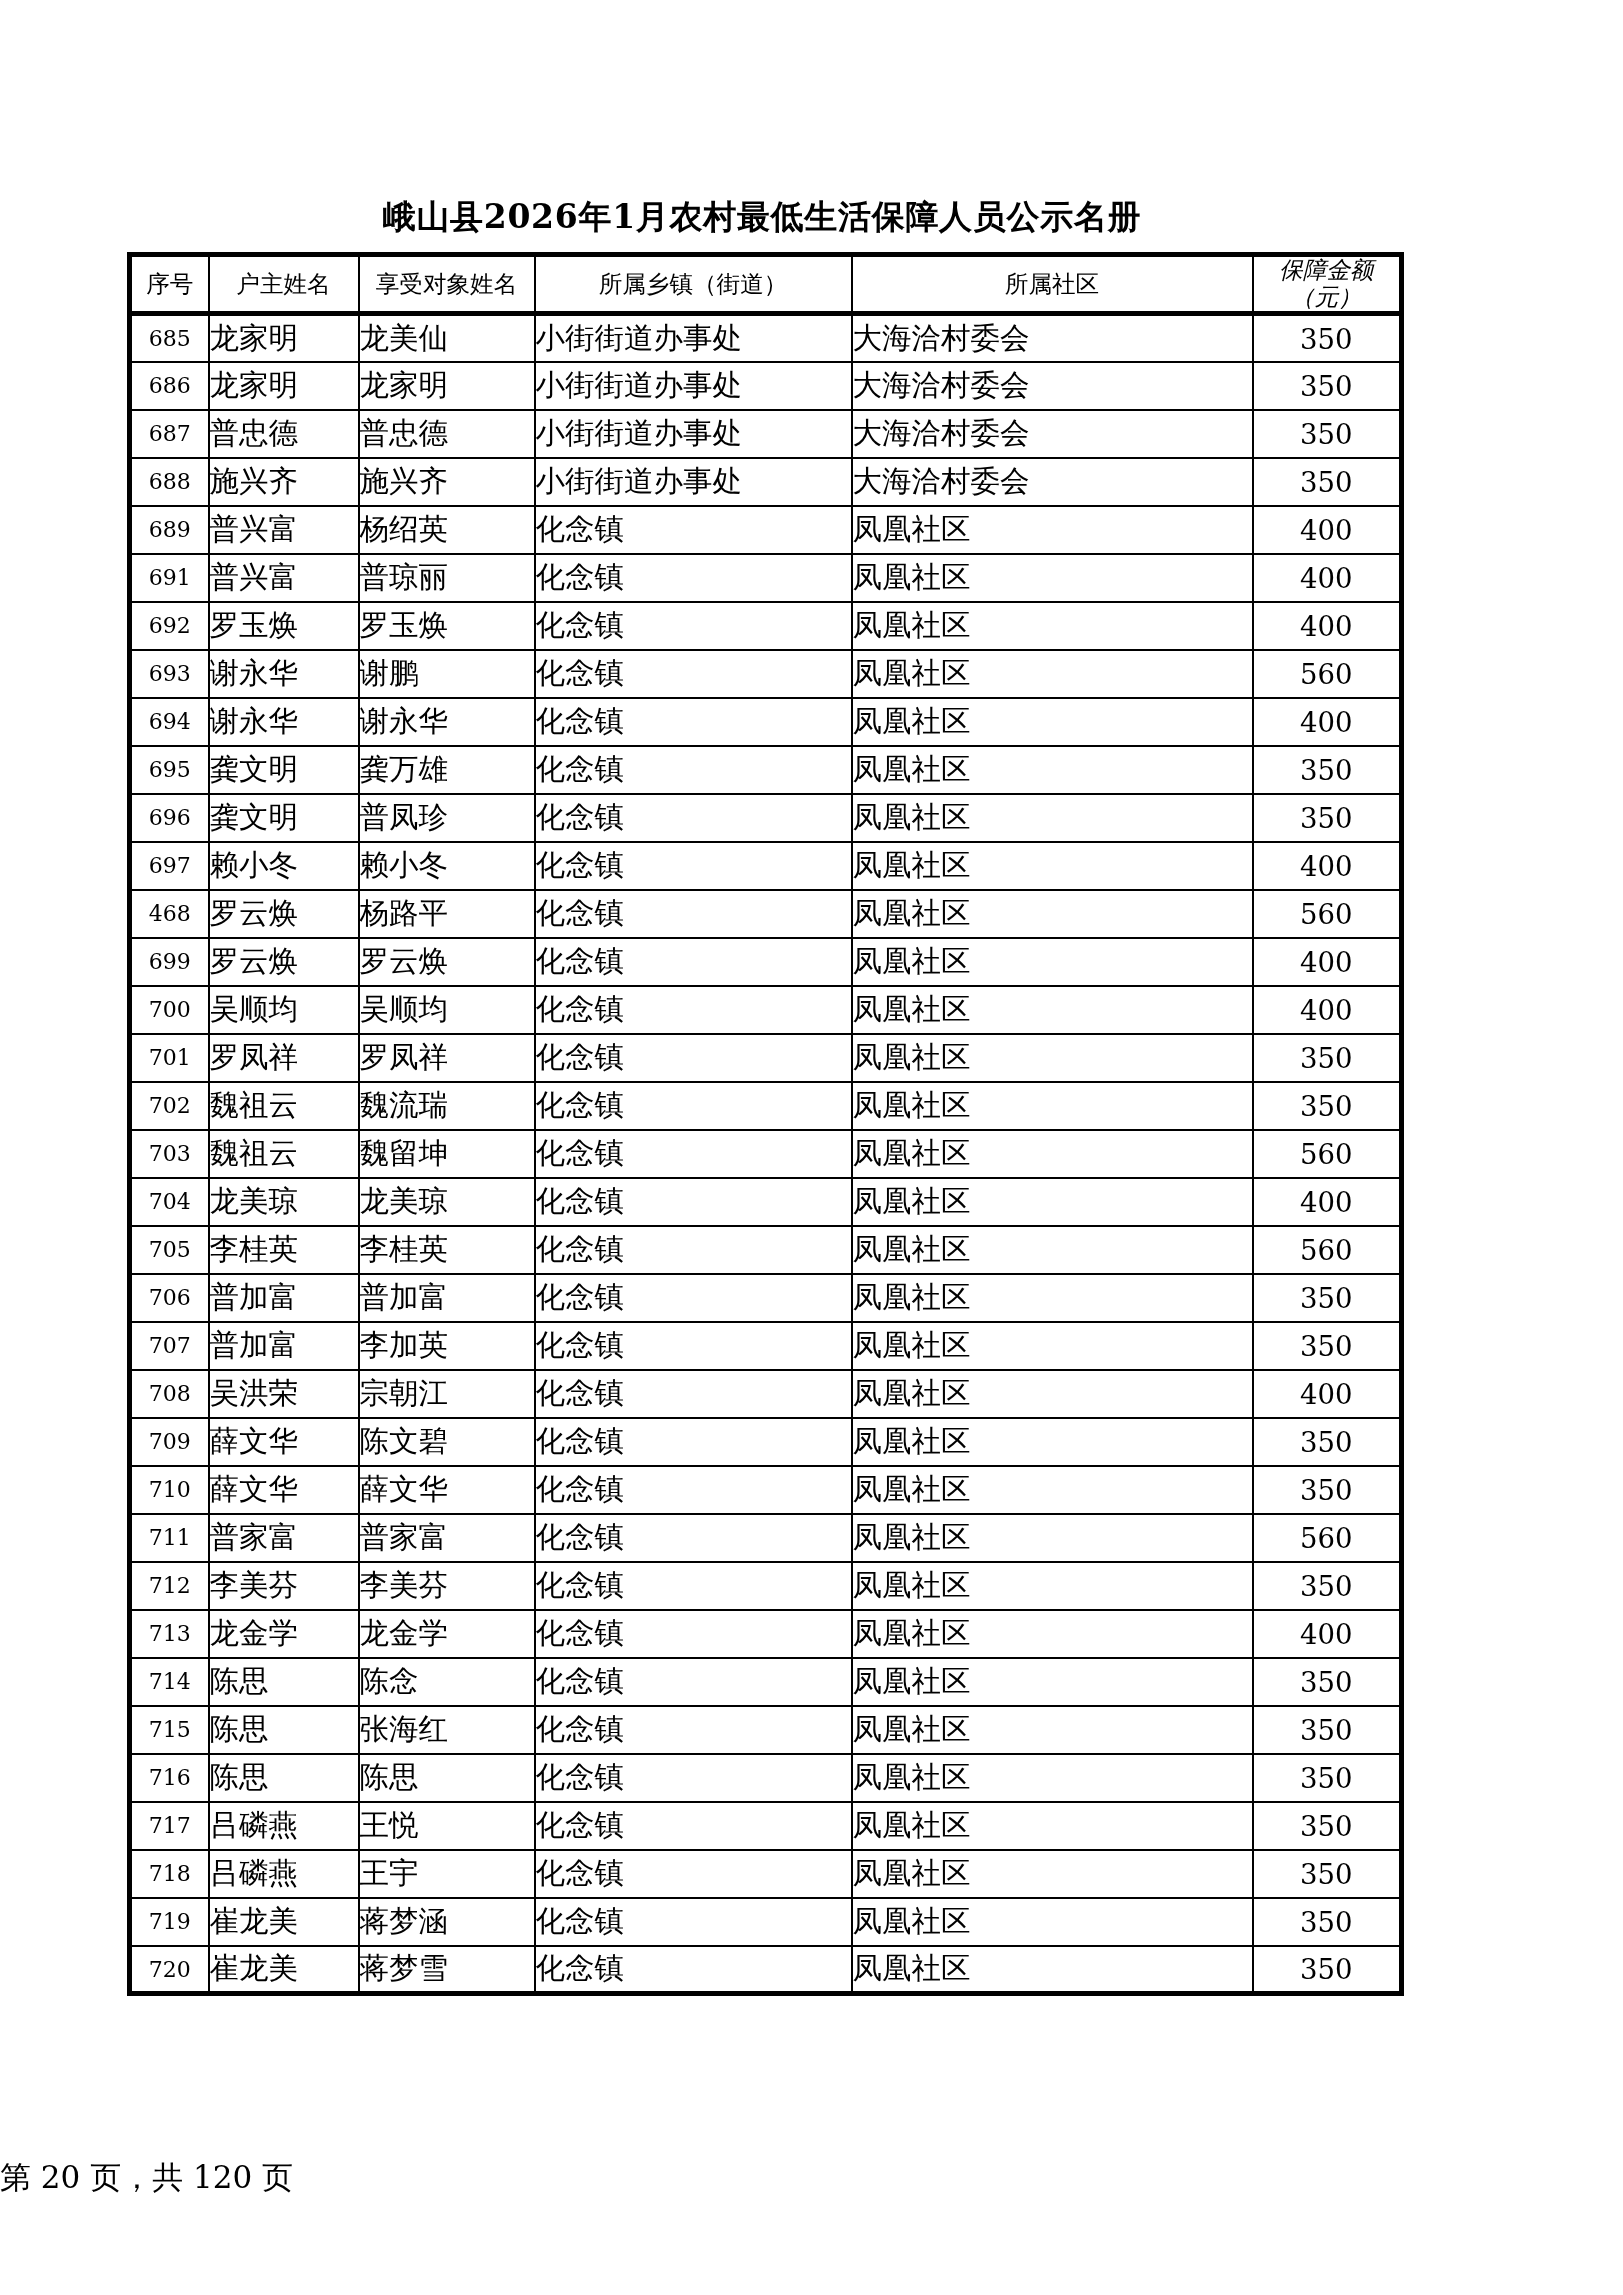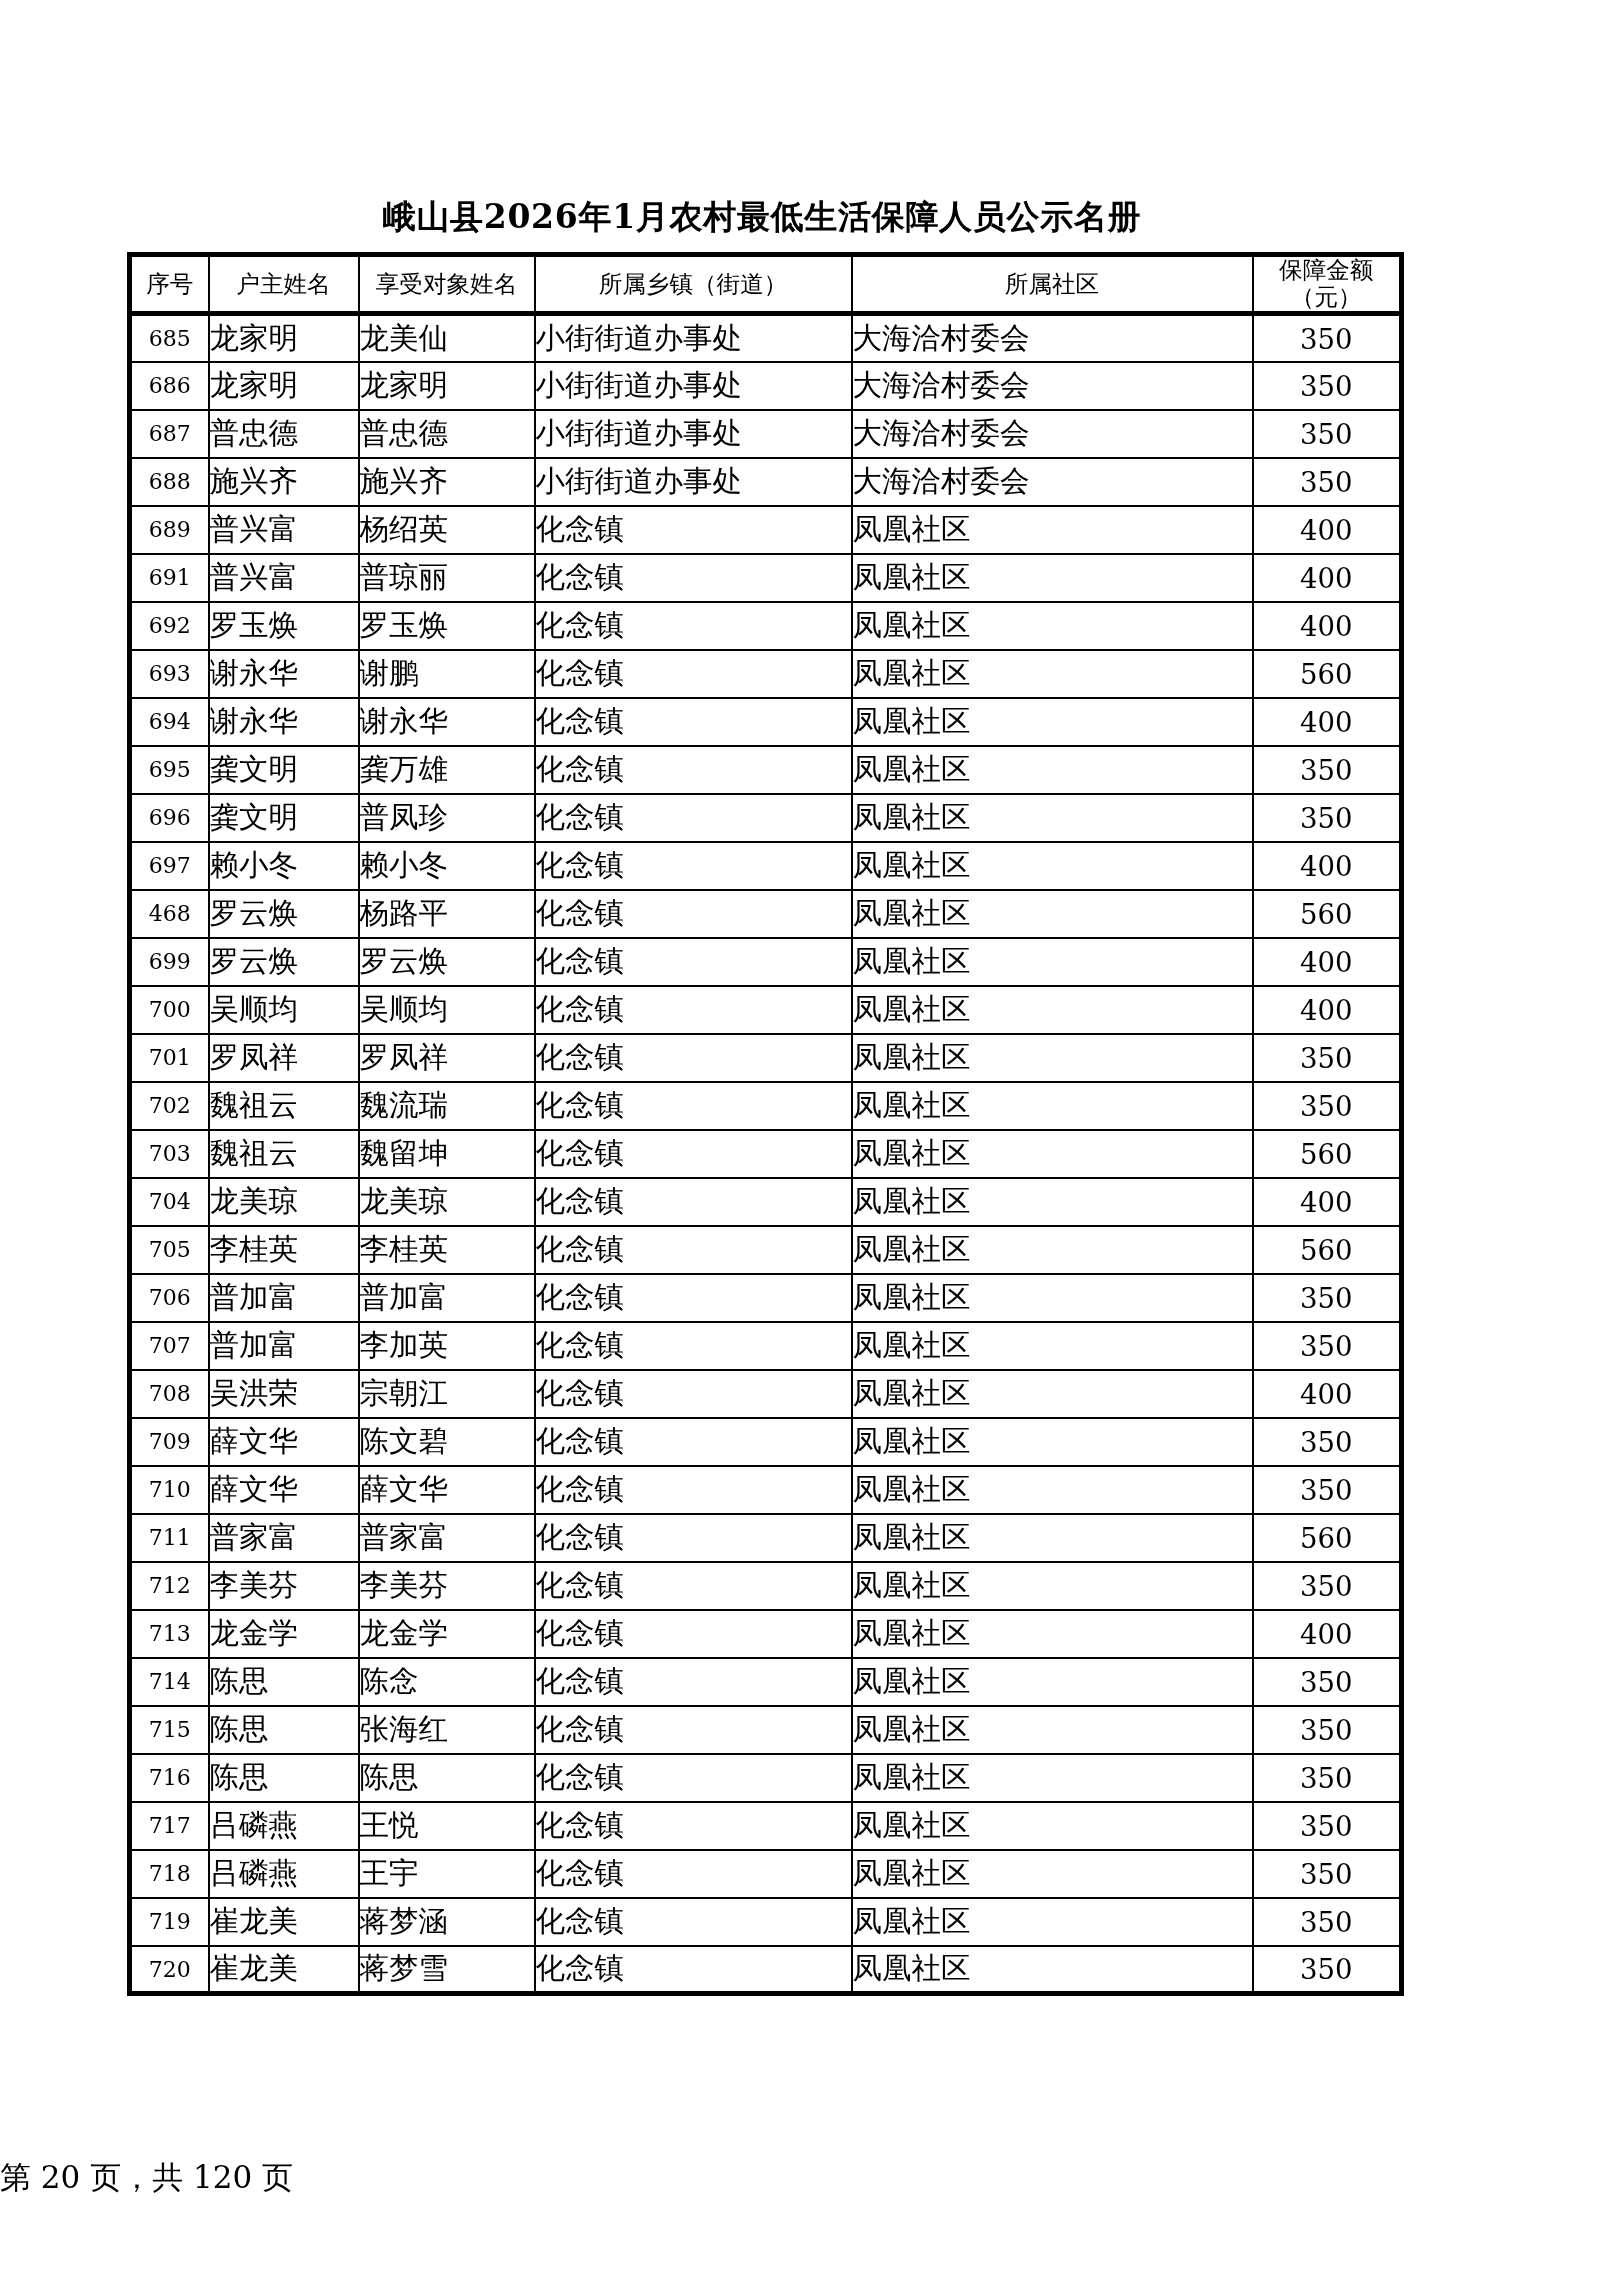--- a/index.html
+++ b/index.html
@@ -66,20 +66,21 @@
     text-align: left;
     padding-left: 7.9px;
     font-size: 29.5px;
   }
   td.c-amt {
     text-align: center;
     font-size: 27.5px;
   }
   th .amt-line {
     display: block;
+    font-style: italic;
   }
   .footer {
     position: absolute;
     left: 0;
     top: 2157px;
     width: 1623px;
     text-align: left;
     font-size: 31px;
     white-space: pre;
   }

